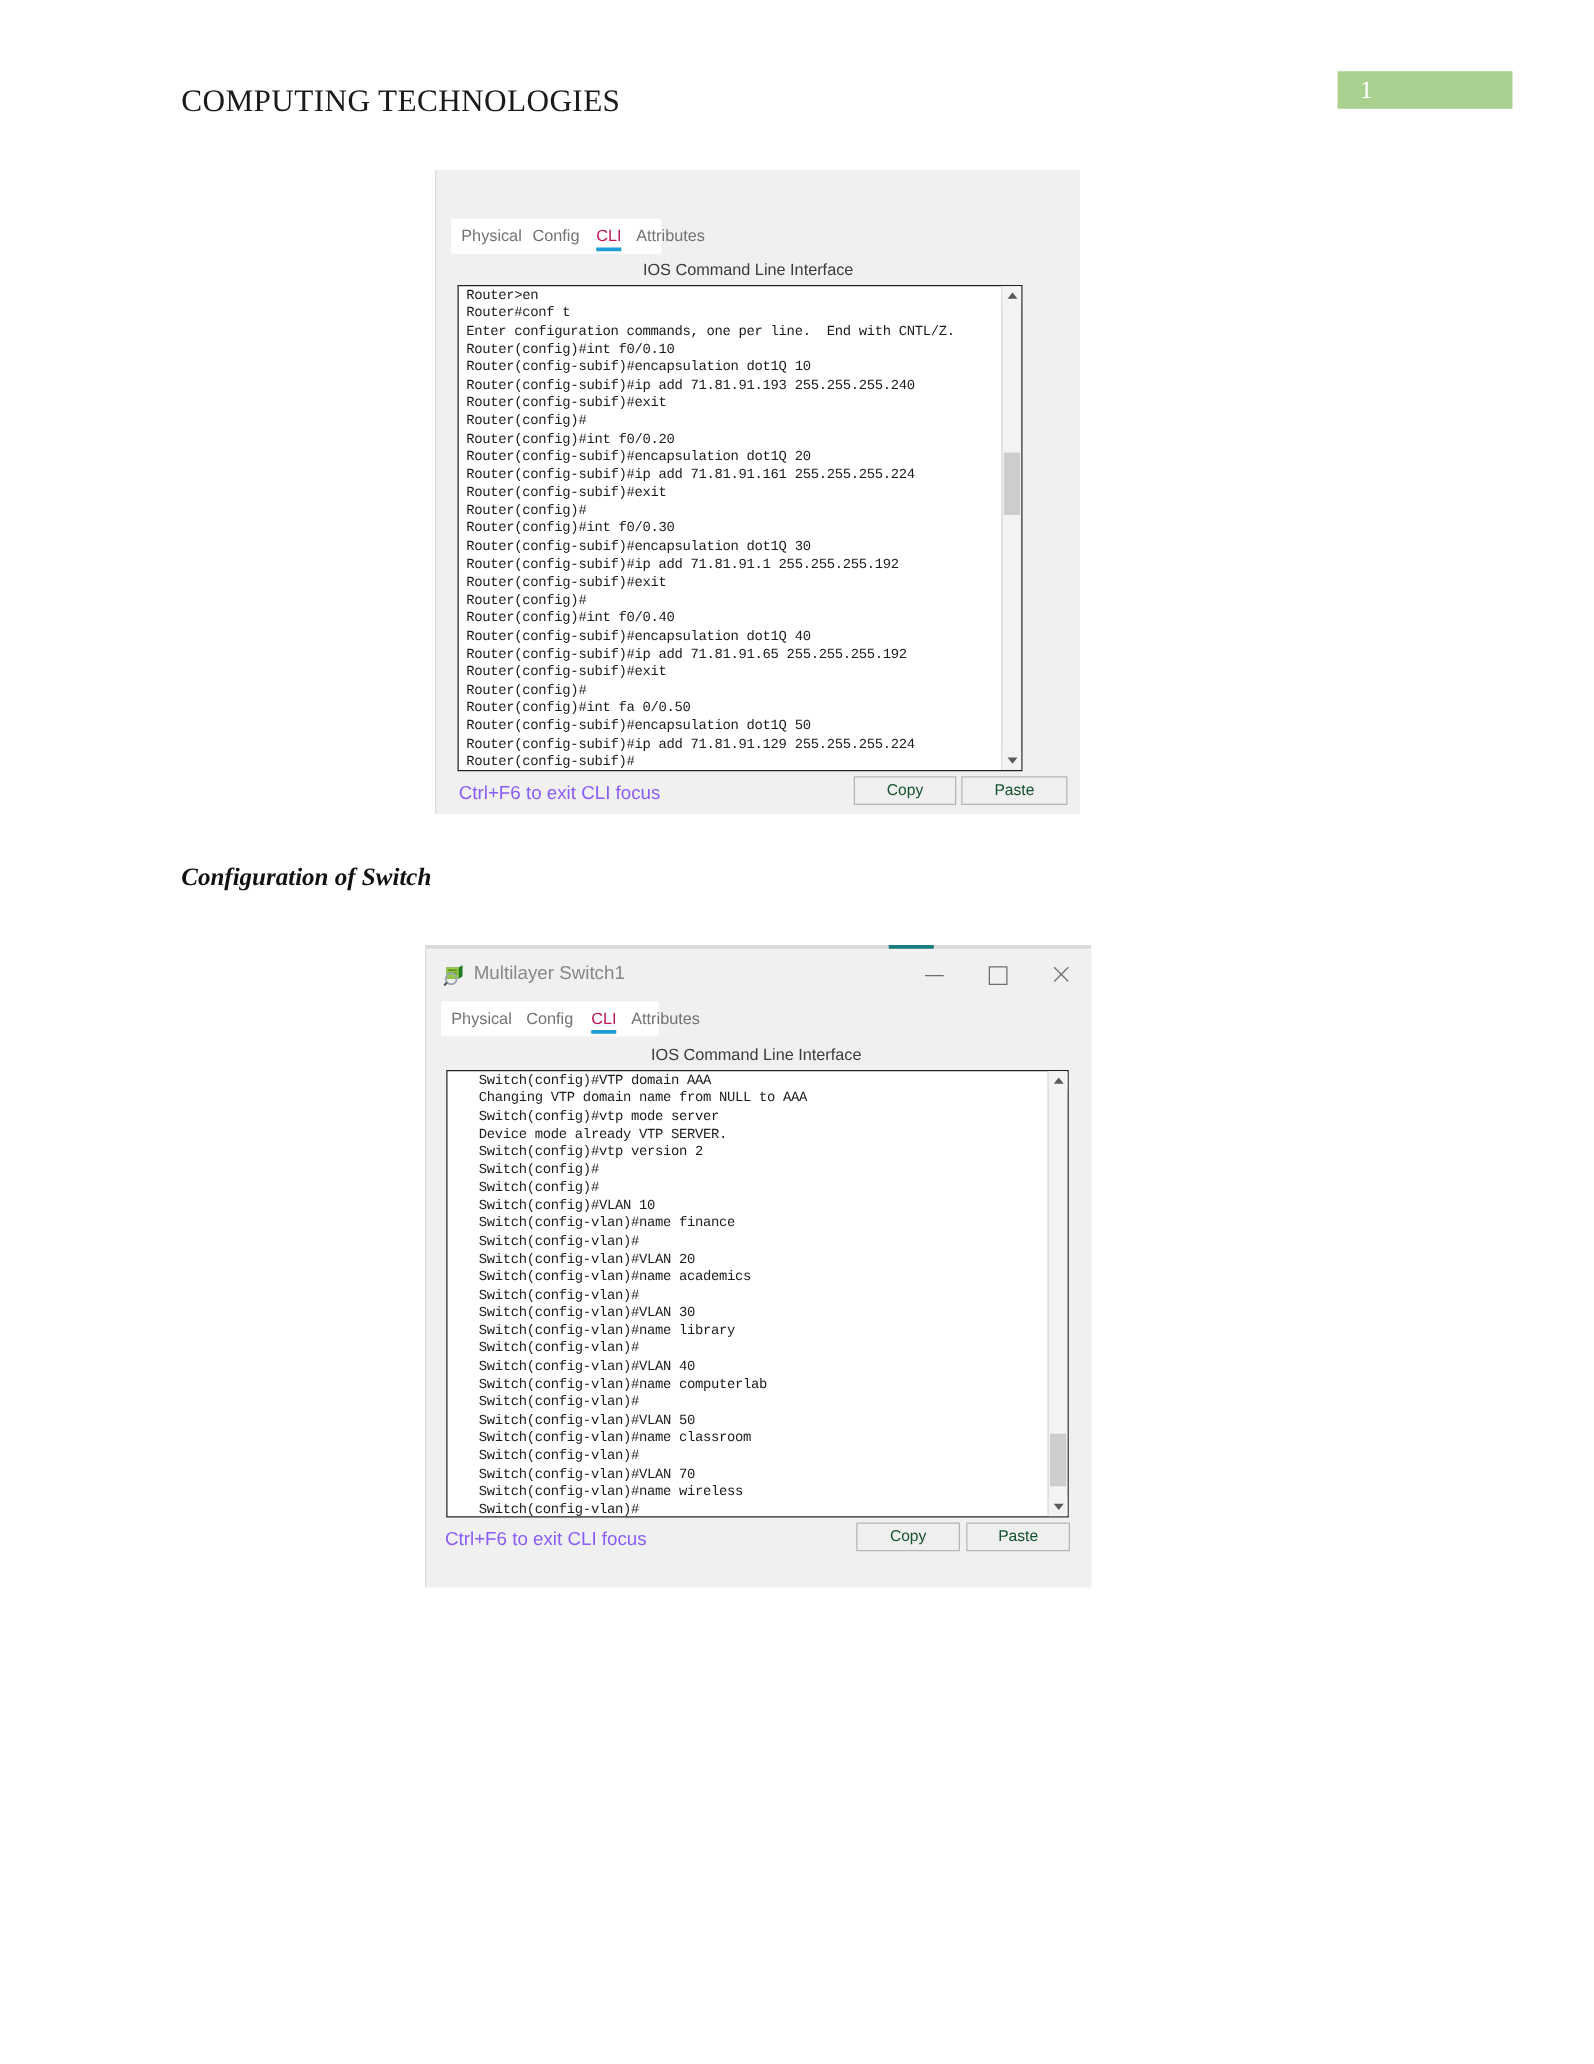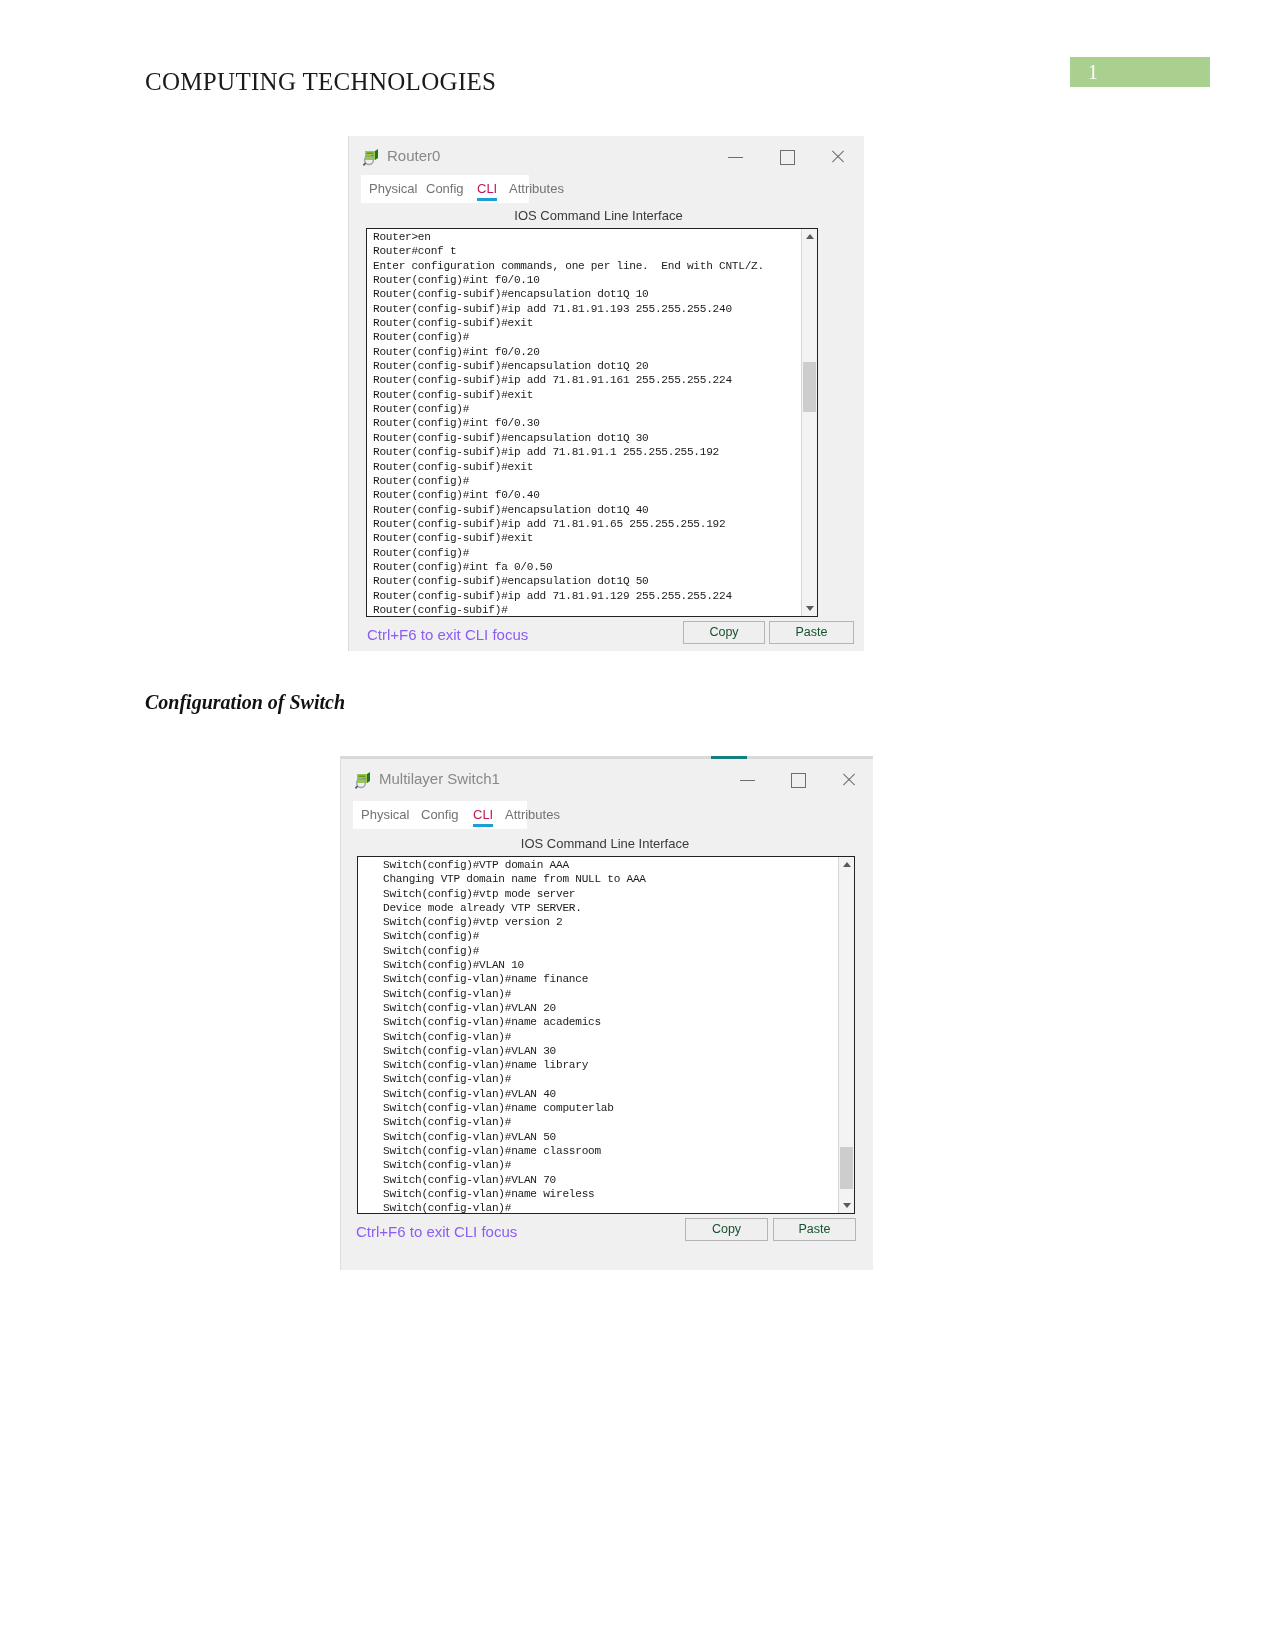--- a/index.html
+++ b/index.html
@@ -307,44 +307,20 @@
 </head>
 <body>
 
 <div class="doc-header">
   <div class="doc-title">COMPUTING TECHNOLOGIES</div>
   <div class="page-badge">1</div>
 </div>
 
 <div class="pt-window router">
 
-  <div class="titlebar">
-    <span class="title-icon">
-      <svg width="19" height="19" viewBox="0 0 19 19">
-        <path d="M3 4 L13 4 L16 2 L16 11 L13 13 L3 13 Z" fill="#1f7a1f"></path>
-        <path d="M3 4 L13 4 L13 13 L3 13 Z" fill="#9ac94a"></path>
-        <rect x="4.5" y="5.5" width="7" height="1.4" fill="#5d8f1f"></rect>
-        <rect x="4.5" y="8" width="7" height="1.4" fill="#5d8f1f"></rect>
-        <circle cx="7" cy="13" r="4.4" fill="none" stroke="#9aa7b3" stroke-width="1.5"></circle>
-        <line x1="3.6" y1="16" x2="1.4" y2="18.3" stroke="#5a5a5a" stroke-width="1.8"></line>
-      </svg>
-    </span>
-    <span class="title-text">Router0</span>
-
-    <span class="win-btn win-min" style="left:370px;">
-      <span class="bar"></span>
-    </span>
-    <span class="win-btn win-max" style="left:421px;">
-      <span class="box"></span>
-    </span>
-    <span class="win-btn win-close" style="left:472px;">
-      <span class="x1"></span>
-        <span class="x2"></span>
-    </span>
-  </div>
 
   <div class="tabstrip">
     <div class="tabstrip-bg"></div>
     <div class="tab" style="left:8px;">Physical</div>
     <div class="tab" style="left:65px;">Config</div>
     <div class="tab active" style="left:116px;">
       <span>CLI</span>
       <span class="underline"></span>
     </div>
     <div class="tab" style="left:148px;">Attributes</div>

